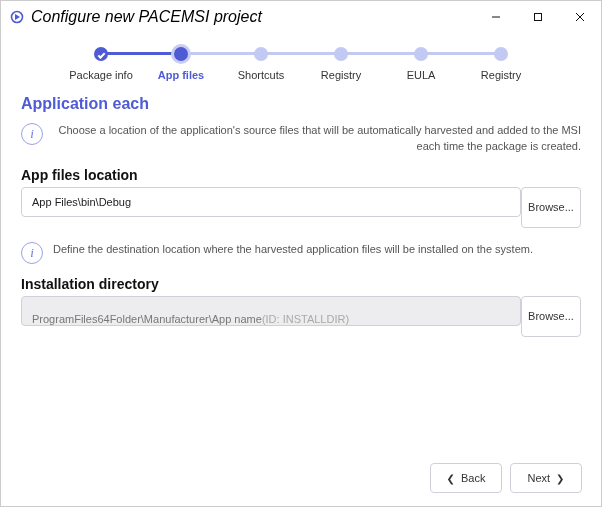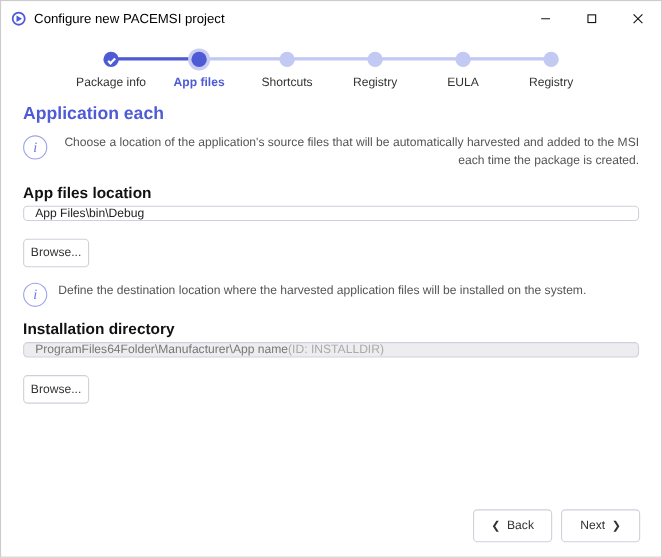--- a/index.html
+++ b/index.html
@@ -1,19 +1,19 @@
 <!DOCTYPE html>
 <html><head>
 <meta charset="utf-8">
 <style>
   * { box-sizing: border-box; margin: 0; padding: 0; font-family: "Segoe UI", Arial, sans-serif; }
   body { background: #fff; width: 602px; height: 507px; overflow: hidden; border: 1px solid #ccc; }
   .titlebar { display: flex; align-items: center; height: 32px; padding: 0 0 0 8px; }
   .titlebar .logo { width: 16px; height: 16px; margin-right: 6px; display:flex; align-items:center; justify-content:center;}
-  .titlebar .title { font-size: 12px; flex: 1; color:#000;}
+  .titlebar .title { font-size: 16px; flex: 1; color:#000;font-style:italic;}
   .win-btns { display: flex; height: 100%; }
   .win-btn { width: 42px; display: flex; align-items: center; justify-content: center; font-size: 13px; color:#000;}
   .win-btn svg line, .win-btn svg rect, .win-btn svg path { stroke:#111; stroke-width:1; fill:none;}
   
   .content { padding: 8px 20px 0 20px; }
   
   .stepper { display:flex; align-items:flex-start; justify-content:center; margin: 4px 0 14px 0; position:relative; padding:0 40px;}
   .step { flex:1; text-align:center; position:relative; }
   .step-dot-row { height:18px; display:flex; align-items:center; position:relative;}
   .step-dot { width:14px; height:14px; border-radius:50%; background:#c2c9f3; margin:0 auto; position:relative; z-index:2;}
@@ -27,25 +27,25 @@
   .step.current .step-label { color:#4f5bd5; font-weight:600;}
   
   h2.section { font-size:16px; font-weight:600; color:#4f5bd5; margin:6px 0 10px 0;}
   
   .info-row { display:flex; align-items:flex-start; gap:10px; margin-bottom:12px;}
   .info-icon { width:22px; height:22px; border:1.5px solid #9aa3e6; border-radius:50%; display:flex; align-items:center; justify-content:center; color:#6b76e3; font-style:italic; font-family:Georgia,serif; font-size:13px; flex-shrink:0;}
   .info-text { font-size:11px; color:#555; line-height:1.45;text-align:right;}
   
   .field-label { font-size:14px; font-weight:600; color:#111; margin:4px 0 4px 0;}
   
-  .field-row { display:flex; gap:16px; margin-bottom:14px;flex-direction:column;}
+  .field-row { display:flex; gap:0; margin-bottom:14px;}
   .text-input { flex:1; height:30px; border:1px solid #d0d0da; border-radius:4px; padding:0 10px; font-size:11px; color:#222; background:#fff;}
   .text-input.readonly { background:#ededf0; color:#777;}
   .text-input .hint { color:#aaa;}
-  .browse-btn { width:60px; height:26px; border:1px solid #d0d0da; border-radius:4px; background:#fff; font-size:11px; color:#333; display:flex; align-items:center; justify-content:center; cursor:pointer;}
+  .browse-btn { width:60px; height:41px; border:1px solid #d0d0da; border-radius:4px; background:#fff; font-size:11px; color:#333; display:flex; align-items:center; justify-content:center; cursor:pointer;}
   
   .footer { position:absolute; bottom:14px; right:20px; display:flex; gap:8px;}
   .nav-btn { min-width:72px; height:30px; border:1px solid #d0d0da; border-radius:4px; background:#fff; font-size:11px; color:#333; display:flex; align-items:center; justify-content:center; gap:6px; cursor:pointer;}
   .chev { font-size:10px; }
 </style>
 </head>
 <body>
 
 <div class="titlebar">
   <span class="logo">

